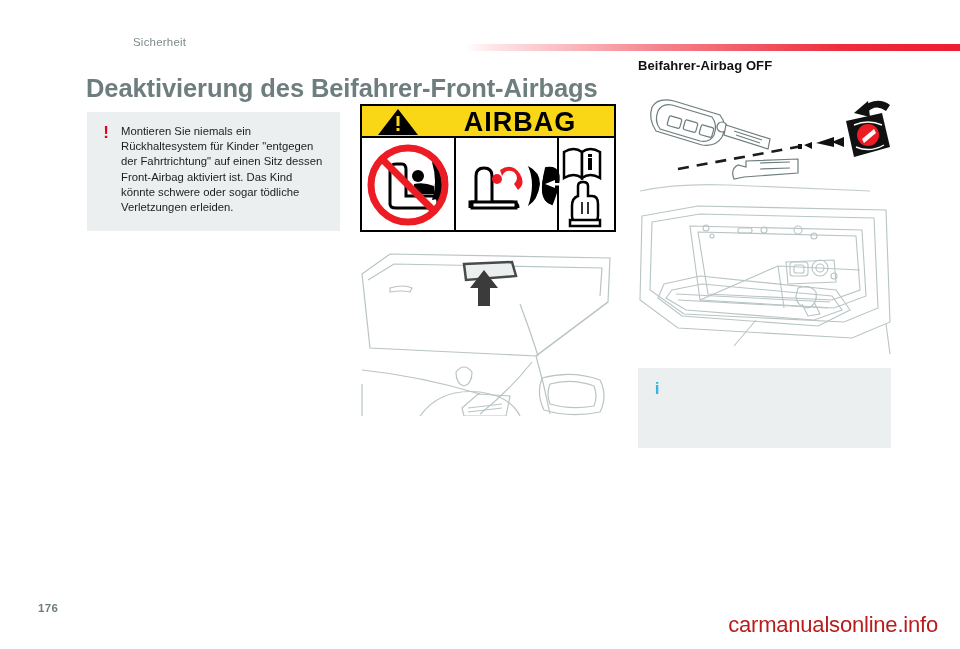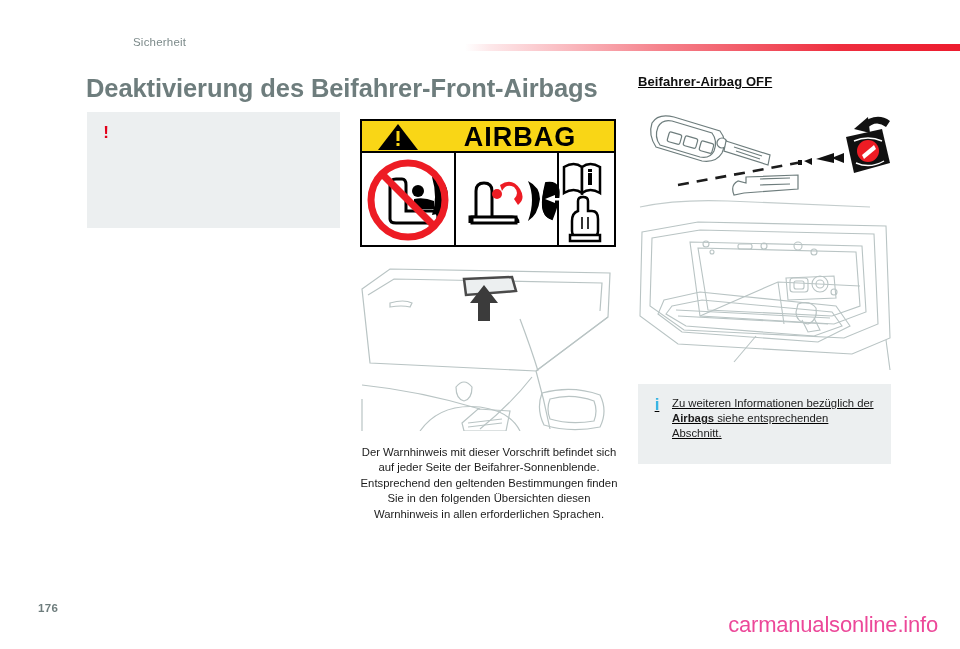--- a/index.html
+++ b/index.html
@@ -45,22 +45,22 @@
     top: 74px;
     font-size: 25.5px;
     font-weight: 700;
     color: #6e7d7d;
     letter-spacing: -0.1px;
     white-space: nowrap;
   }
 
   
   .col-left  { position: absolute; left: 87px;  top: 112px; width: 253px; }
-  .col-mid   { position: absolute; left: 360px; top: 119px; width: 258px; text-align: center; }
-  .col-right { position: absolute; left: 638px; top: 74px;  width: 253px; text-decoration: underline; }
+  .col-mid   { position: absolute; left: 360px; top: 104px; width: 258px; }
+  .col-right { position: absolute; left: 638px; top: 58px;  width: 253px; }
 
   
   .callout {
     background: #eceff0;
     padding: 12px 14px 16px 14px;
     display: flex;
     gap: 10px;
     align-items: flex-start;
   }
   .callout-icon {
@@ -111,37 +111,38 @@
     font-size: 11.5px;
     font-weight: bold;
     color: #6e7d7d;
     letter-spacing: .3px;
   }
   .watermark {
     position: absolute;
     right: 22px;
     top: 612px;
     font-size: 22px;
-    color: #ec4899;
+    color: #b91c1c;
     letter-spacing: -0.2px;
   }
 </style>
 </head>
 <body>
 
 <div class="chapter-label">Sicherheit</div>
 
 <div class="header-rule"></div>
 
 <div class="page-title">Deaktivierung des Beifahrer-Front-Airbags</div>
 
 <div class="col-left">
 
   <div class="callout warn-box">
     <div class="callout-icon warn">!</div>
+    <div class="callout-text">Montieren Sie niemals ein Rückhaltesystem für Kinder "entgegen der Fahrtrichtung" auf einen Sitz dessen Front-Airbag aktiviert ist. Das Kind könnte schwere oder sogar tödliche Verletzungen erleiden.</div>
   </div>
 
 </div>
 
 <div class="col-mid">
 
   <div>
     <svg class="figure" width="256" height="128" viewBox="0 0 256 128" aria-hidden="true">
       <rect x="1" y="1" width="254" height="126" fill="#ffffff" stroke="#000" stroke-width="2"></rect>
 
@@ -233,22 +234,20 @@
       <g>
         <path d="M104 20 L152 18 L156 32 L106 36 Z" fill="#eceff0" stroke="#4a4a4a" stroke-width="2.5"></path>
       </g>
 
       <g>
         <path d="M118 62 L118 44 L110 44 L124 26 L138 44 L130 44 L130 62 Z" fill="#3b3b3b"></path>
       </g>
     </svg>
   </div>
 
-  <div class="body-copy" style="margin-top:14px; white-space:pre-line;">Der Warnhinweis mit dieser Vorschrift befindet sich auf jeder Seite der Beifahrer-Sonnenblende.
-Entsprechend den geltenden Bestimmungen finden Sie in den folgenden Übersichten diesen Warnhinweis in allen erforderlichen Sprachen.</div>
 
 </div>
 
 <div class="col-right">
 
   <div class="section-heading">Beifahrer-Airbag OFF</div>
 
   <div>
     <svg class="figure" width="253" height="115" viewBox="0 0 253 115" aria-hidden="true">
       <g fill="#ffffff" stroke="#6e7d7d" stroke-width="1.2">
@@ -332,22 +331,19 @@
         <path d="M164 100 L170 112 L182 110 L176 98"></path>
 
         <path d="M96 142 L118 116"></path>
         <path d="M248 120 L252 150"></path>
       </g>
     </svg>
   </div>
 
   <div class="callout info-box" style="margin-top:14px;">
     <div class="callout-icon info">i</div>
-    <div class="callout-text">
-      <span>Zu weiteren Informationen bezüglich der </span><b>Airbags</b><span> siehe entsprechenden Abschnitt.</span>
-    </div>
   </div>
 
 </div>
 
 <div class="page-number">176</div>
 
 <div class="watermark">carmanualsonline.info</div>
 
 </body></html>

